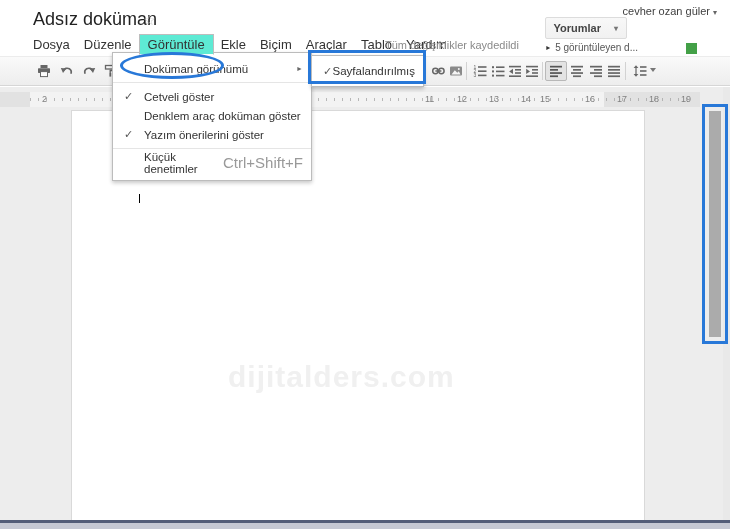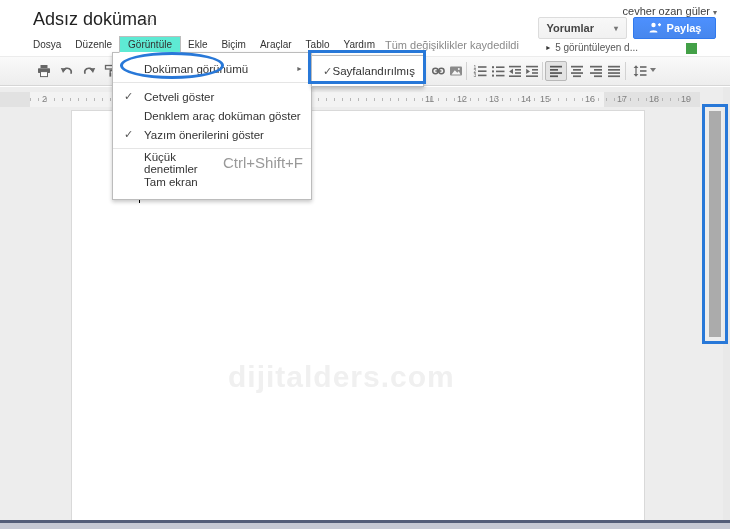--- a/index.html
+++ b/index.html
@@ -7,27 +7,27 @@
   body { font-family:"Liberation Sans", sans-serif; background:#fff; position:relative; overflow:hidden; }
 
   
   .header { position:absolute; left:0; top:0; width:730px; height:56px; background:#fff; }
   .account { position:absolute; top:5px; right:13px; font-size:11px; color:#404040; cursor:pointer; }
   .account .dd { font-size:8px; color:#666; margin-left:3px; }
   .doc-title { position:absolute; left:33px; top:9px; font-size:18px; color:#222; }
   .star { position:absolute; left:143px; top:12px; font-size:14px; color:#c8c8c8; cursor:pointer; }
   .btn-comments { position:absolute; right:103px; top:17px; height:22px; padding:0 8px; font-size:11px; font-weight:bold;
     color:#444; background:linear-gradient(#f8f8f8,#f1f1f1); border:1px solid #dcdcdc; border-radius:2px;
-    display:flex; align-items:center; gap:20px; cursor:pointer; }
+    display:flex; align-items:center; gap:13px; cursor:pointer; }
   .btn-comments .dd { font-size:8px; color:#777; }
   .btn-share { position:absolute; right:14px; top:17px; height:22px; width:83px; font-size:11px; font-weight:bold;
     color:#fff; background:linear-gradient(#4d90fe,#4787ed); border:1px solid #3079ed; border-radius:2px;
     display:flex; align-items:center; justify-content:center; gap:6px; cursor:pointer; }
   .menubar { position:absolute; left:26px; top:36px; height:17px; display:flex; align-items:center; }
-  .menubar .mi { font-size:10px; color:#333; padding:2px 7px; cursor:pointer; }
+  .menubar .mi { font-size:13px; color:#333; padding:2px 7px; cursor:pointer; }
   .menubar .mi.open { background:#5eead4; border:1px solid #bdbdbd; border-bottom:1px solid #fff; padding:2px 8px; position:relative; z-index:12; }
   .save-status { position:absolute; left:385px; top:39px; font-size:11px; color:#8a8a8a; }
   .viewers { position:absolute; right:92px; top:42px; font-size:10px; color:#555; display:flex; align-items:center; gap:5px; cursor:pointer; }
   .viewers .arr { font-size:8px; color:#333; }
   .green-sq { position:absolute; right:33px; top:43px; width:11px; height:11px; background:#43a047; }
 
   
   .toolbar { position:absolute; left:0; top:56px; width:730px; height:30px;
     background:linear-gradient(#fafafa,#ededed); border-top:1px solid #ececec; border-bottom:1px solid #d6d6d6; }
   .tb { position:absolute; top:4px; width:20px; height:20px; display:flex; align-items:center; justify-content:center;
@@ -80,29 +80,20 @@
 
 <div class="header">
   <div class="account"><span>cevher ozan güler</span><span class="dd">▾</span></div>
 
   <div class="doc-title">Adsız doküman</div>
   <div class="star">☆</div>
 
   <div class="btn-comments">
     <span>Yorumlar</span>
     <span class="dd">▾</span>
-  </div>
-  <div class="btn-share">
-    <svg width="13" height="12" viewBox="0 0 13 12">
-      <circle cx="5.5" cy="3" r="2.2" fill="#fff"></circle>
-      <path d="M1.5 10.5 C1.5 7.5 9.5 7.5 9.5 10.5 Z" fill="#fff"></path>
-      <rect x="10" y="2" width="3" height="1.4" fill="#fff"></rect>
-        <rect x="10.8" y="1.2" width="1.4" height="3" fill="#fff"></rect>
-    </svg>
-    <span>Paylaş</span>
   </div>
 
   <div class="menubar">
     <span class="mi">Dosya</span>
     <span class="mi">Düzenle</span>
     <span class="mi open">Görüntüle</span>
     <span class="mi">Ekle</span>
     <span class="mi">Biçim</span>
     <span class="mi">Araçlar</span>
     <span class="mi">Tablo</span>
@@ -317,24 +308,20 @@
   <div class="menu-row">
     <span class="chk">✓</span>
     <span class="lbl">Yazım önerilerini göster</span>
   </div>
   <div class="menu-sep"></div>
   <div class="menu-row">
     <span class="chk"></span>
     <span class="lbl">Küçük denetimler</span>
     <span class="shortcut">Ctrl+Shift+F</span>
   </div>
-  <div class="menu-row">
-    <span class="chk"></span>
-    <span class="lbl">Tam ekran</span>
-  </div>
 </div>
 
 <div class="submenu-panel">
   <div class="menu-row">
     <span class="chk">✓</span>
     <span class="lbl">Sayfalandırılmış</span>
   </div>
 </div>
 
 <div class="ann ann-ellipse"></div>

